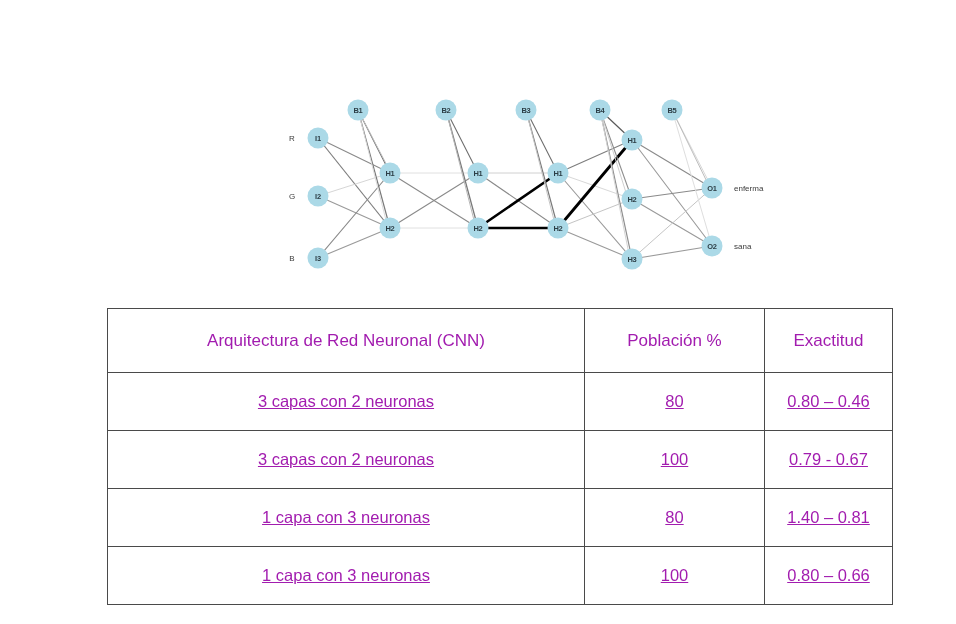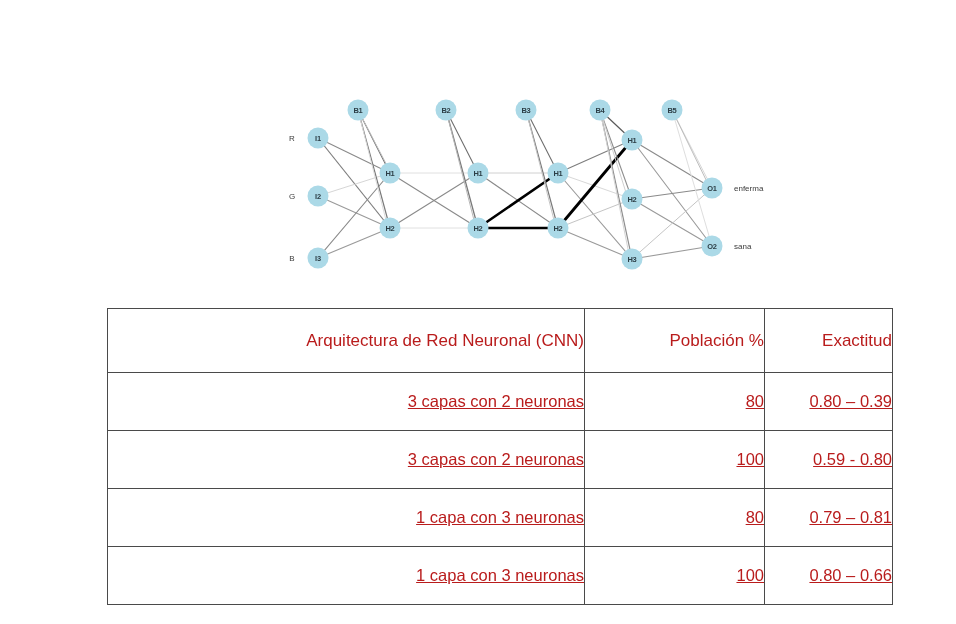--- a/index.html
+++ b/index.html
@@ -61,25 +61,25 @@
   #results-table {
     position: absolute;
     left: 107px;
     top: 308px;
     width: 785px;
     border-collapse: collapse;
     table-layout: fixed;
   }
   #results-table td {
     border: 1.6px solid #4a4a4a;
-    text-align: right;
+    text-align: center;
     vertical-align: middle;
     font-family: "Liberation Sans", sans-serif;
     font-size: 16.5px;
-    color: #b91c1c;
+    color: #a21caf;
     padding: 0;
   }
   #results-table tr.header-row td {
     height: 63px;
     font-size: 17px;
   }
   #results-table tr.data-row td {
     height: 57px;
     text-decoration: underline;
   }
@@ -285,31 +285,31 @@
   </colgroup>
   <tbody>
     <tr class="header-row">
       <td>Arquitectura de Red Neuronal (CNN)</td>
       <td>Población %</td>
       <td>Exactitud</td>
     </tr>
     <tr class="data-row">
       <td>3 capas con 2 neuronas</td>
       <td>80</td>
-      <td>0.80 – 0.39</td>
+      <td>0.80 – 0.46</td>
     </tr>
     <tr class="data-row">
       <td>3 capas con 2 neuronas</td>
       <td>100</td>
-      <td>0.59 - 0.80</td>
+      <td>0.79 - 0.67</td>
     </tr>
     <tr class="data-row">
       <td>1 capa con 3 neuronas</td>
       <td>80</td>
-      <td>0.79 – 0.81</td>
+      <td>1.40 – 0.81</td>
     </tr>
     <tr class="data-row">
       <td>1 capa con 3 neuronas</td>
       <td>100</td>
       <td>0.80 – 0.66</td>
     </tr>
   </tbody>
 </table>
 
 </body></html>

